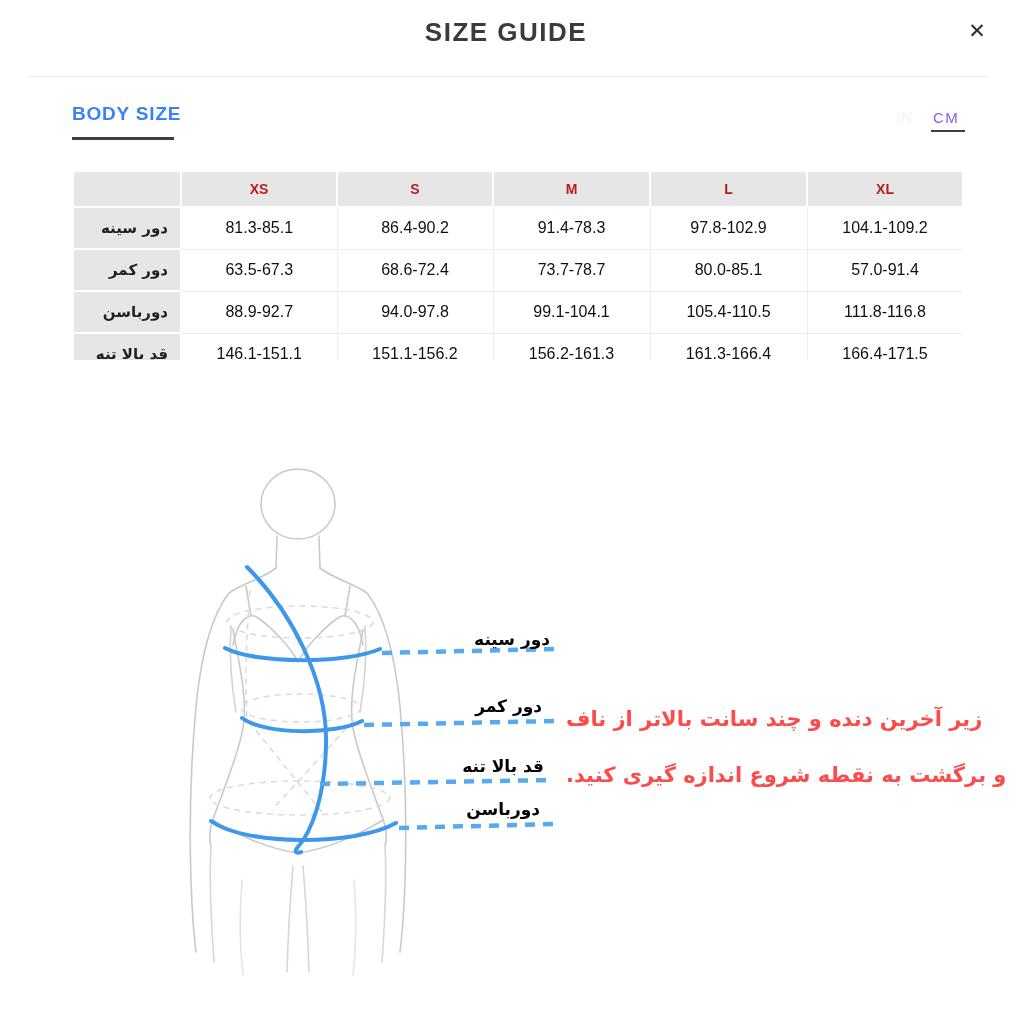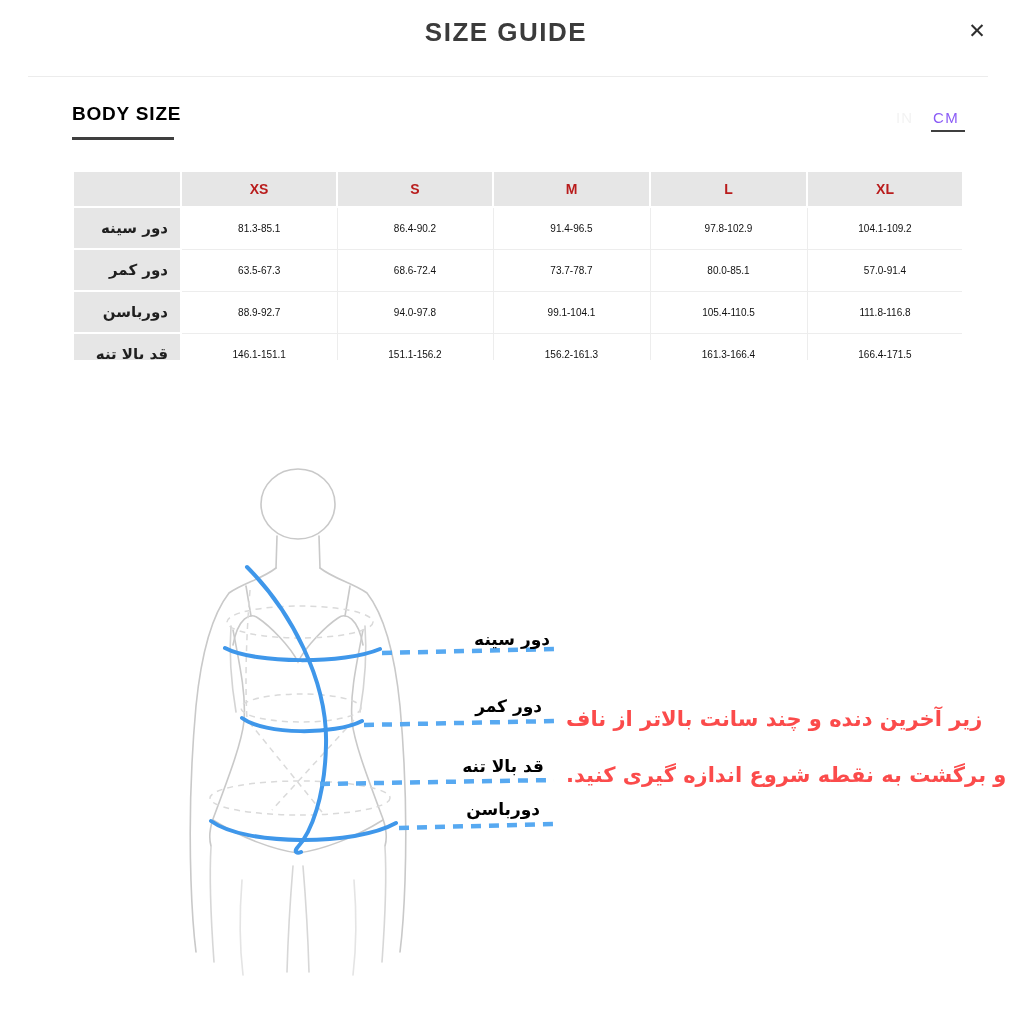--- a/index.html
+++ b/index.html
@@ -18,21 +18,21 @@
     background:none; border:none; cursor:pointer;
     font-size:21px; font-weight:400; color:#2f2f2f; line-height:34px; text-align:center;
     font-family:"DejaVu Sans",sans-serif;
   }
   .header-divider {
     position:absolute; top:76px; left:28px; width:960px; height:1px; background:#ececec;
   }
   
   .section-heading {
     position:absolute; top:103px; left:72px;
-    font-size:19px; font-weight:700; letter-spacing:.8px; color:#000000;
+    font-size:19px; font-weight:700; letter-spacing:.8px; color:#3b82f6;
   }
   .section-underline {
     position:absolute; top:137px; left:72px; width:102px; height:3px; background:#3f3f3f;
   }
   .unit-in {
     position:absolute; top:109px; left:896px; background:none; border:none; cursor:pointer;
     font-size:15px; letter-spacing:1px; color:#f3f3f3; font-weight:400;
   }
   .unit-cm {
     position:absolute; top:109px; left:933px; background:none; border:none; cursor:pointer;
@@ -52,21 +52,21 @@
     font-size:14px; font-weight:700; color:#b91c1c; text-align:center;
   }
   .size-table tbody tr { height:42px; }
   .size-table tbody th {
     background:#e6e6e6; border:2px solid #fff;
     font-size:15px; font-weight:600; color:#1f1f1f; text-align:right; padding-left:8px; padding-right:12px;
     font-family:"DejaVu Sans",sans-serif;
   }
   .size-table tbody td {
     background:#fff; border:1px solid #ededed;
-    font-size:10px; color:#101010; text-align:center;
+    font-size:16px; color:#101010; text-align:center;
   }
   
   .figure-svg { position:absolute; top:440px; left:150px; }
   .measure-label {
     position:absolute; color:#000; font-size:17px; font-weight:700; white-space:nowrap;
     direction:rtl; font-family:"DejaVu Sans",sans-serif;
   }
   .measure-label.bust  { top:629px; right:462px; }
   .measure-label.waist { top:696px; right:470px; }
   .measure-label.torso { top:756px; right:468px; }
@@ -114,21 +114,21 @@
           <th>M</th>
           <th>L</th>
           <th>XL</th>
         </tr>
       </thead>
       <tbody>
         <tr>
           <th dir="rtl">دور سینه</th>
           <td>81.3-85.1</td>
           <td>86.4-90.2</td>
-          <td>91.4-96.5</td>
+          <td>91.4-78.3</td>
           <td>97.8-102.9</td>
           <td>104.1-109.2</td>
         </tr>
         <tr>
           <th dir="rtl">دور کمر</th>
           <td>63.5-67.3</td>
           <td>68.6-72.4</td>
           <td>73.7-78.7</td>
           <td>80.0-85.1</td>
           <td>57.0-91.4</td>

